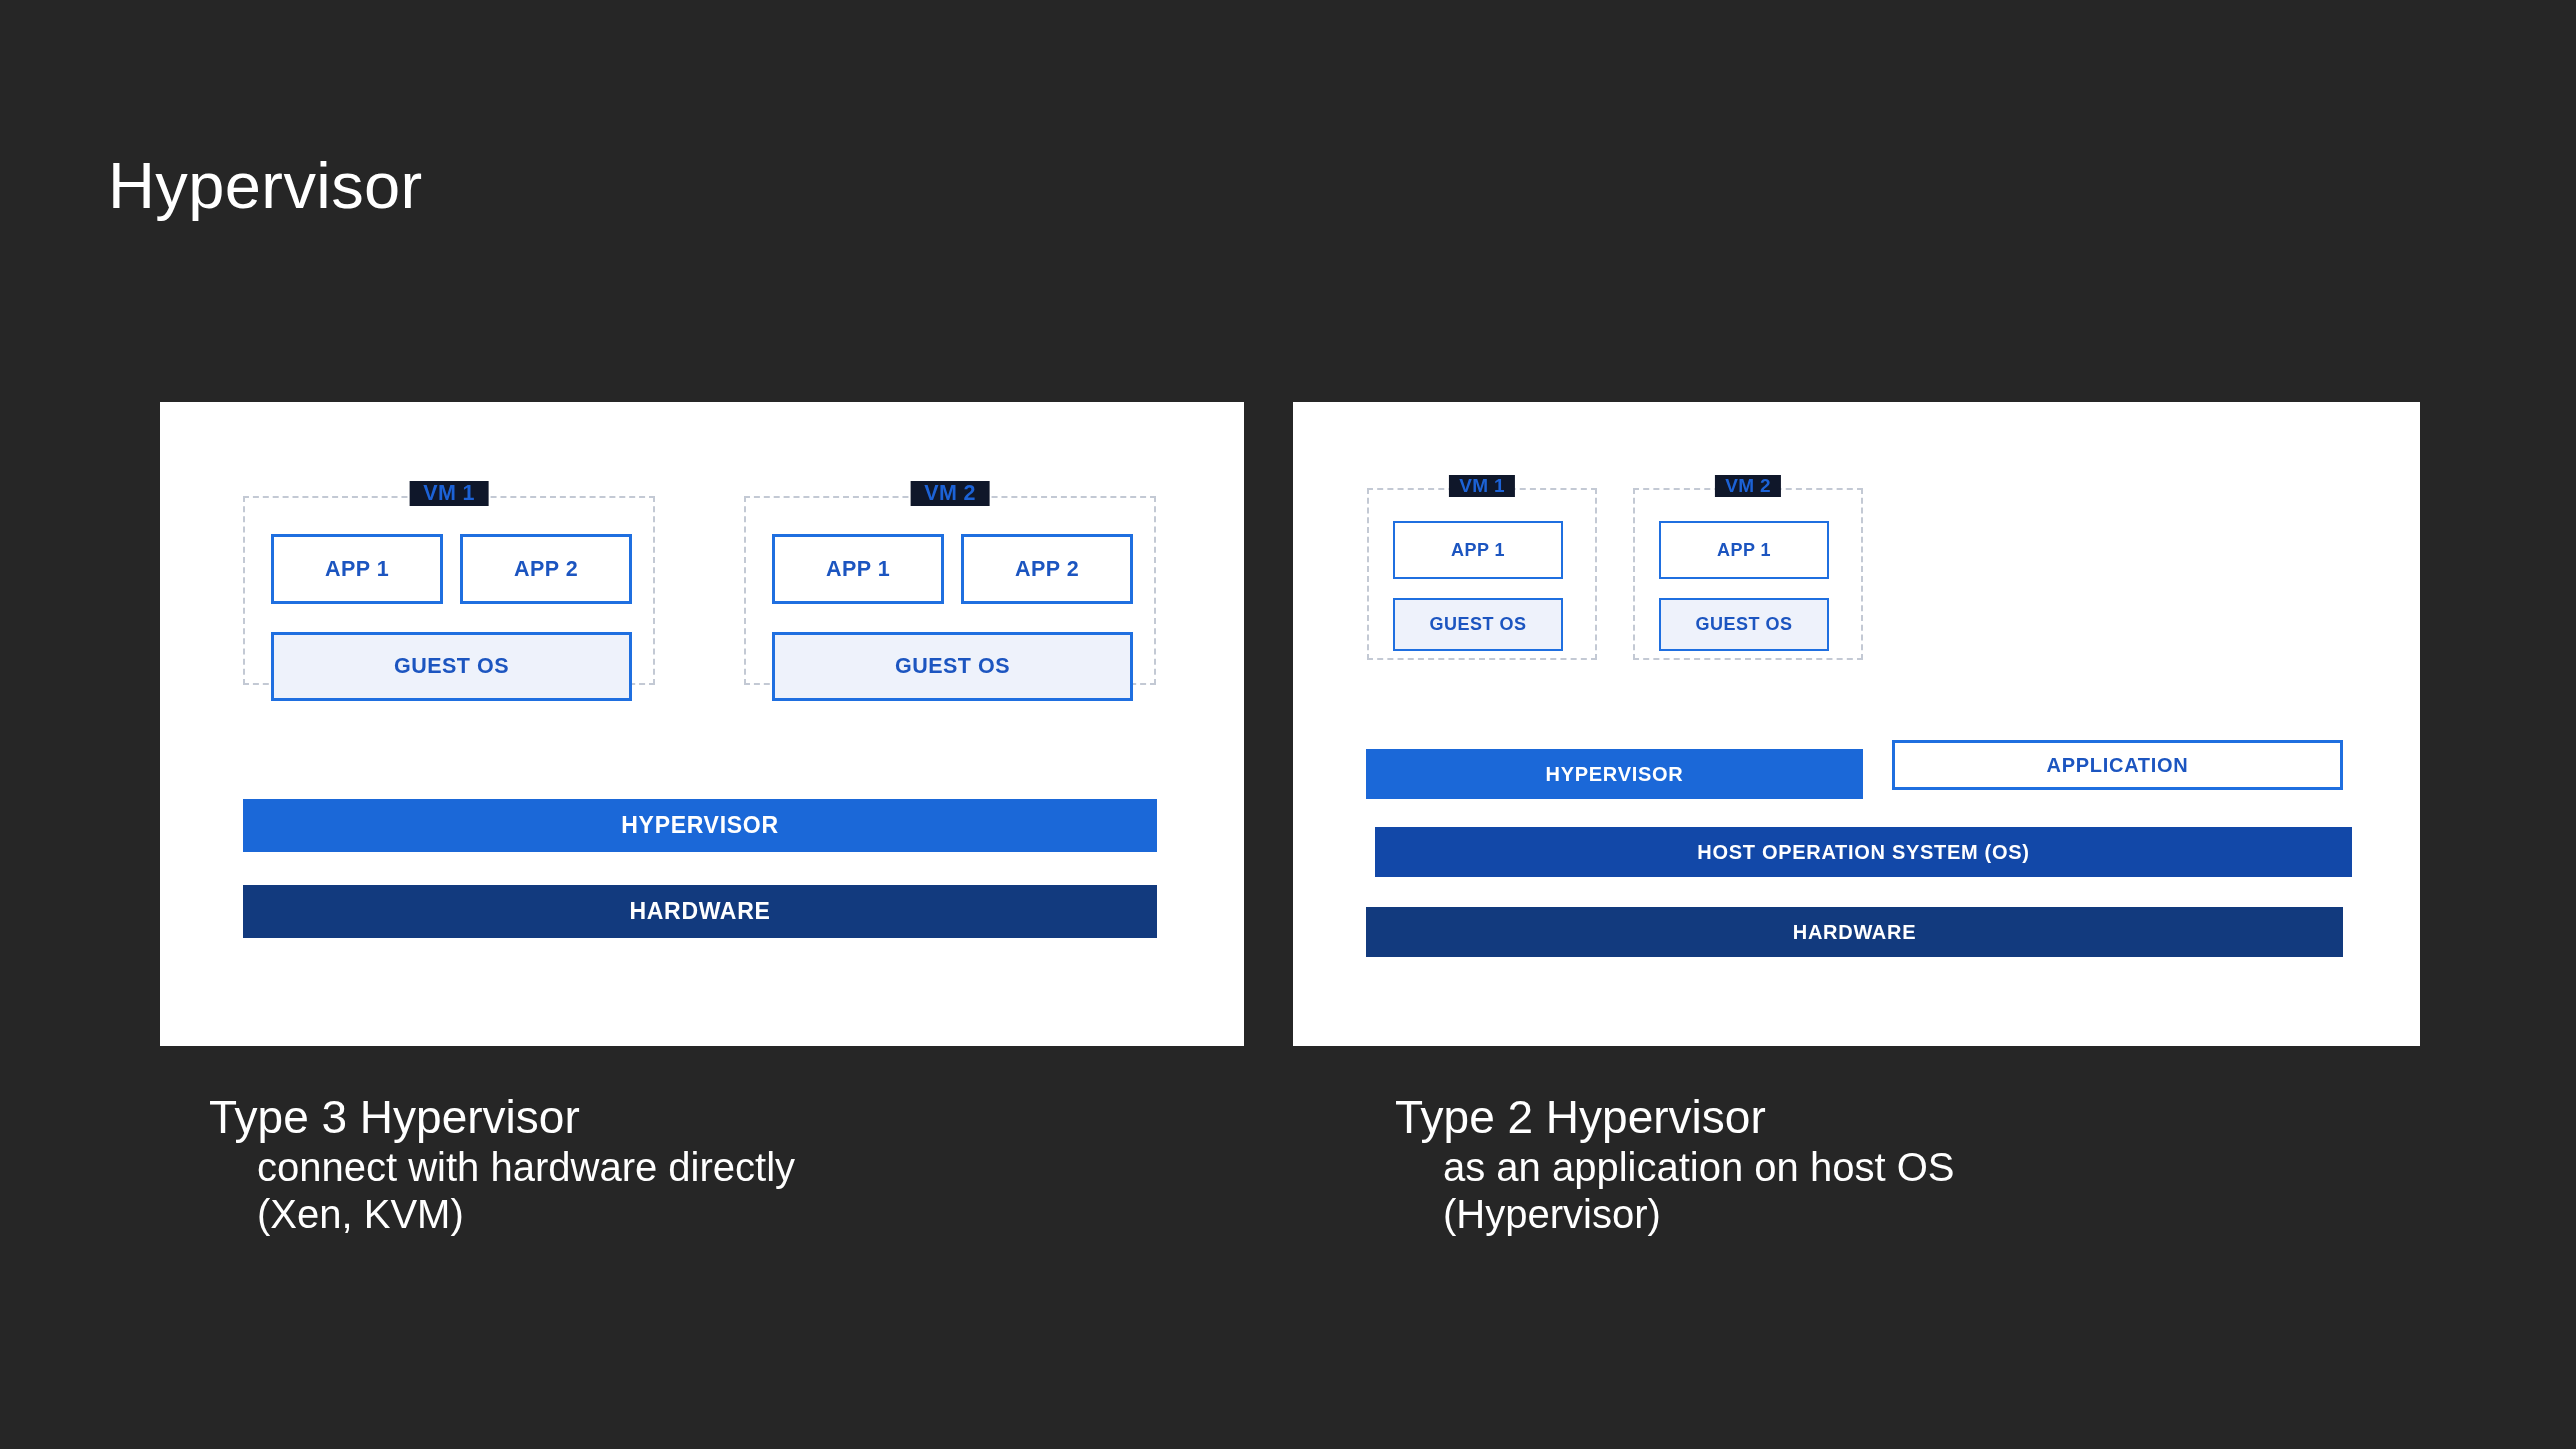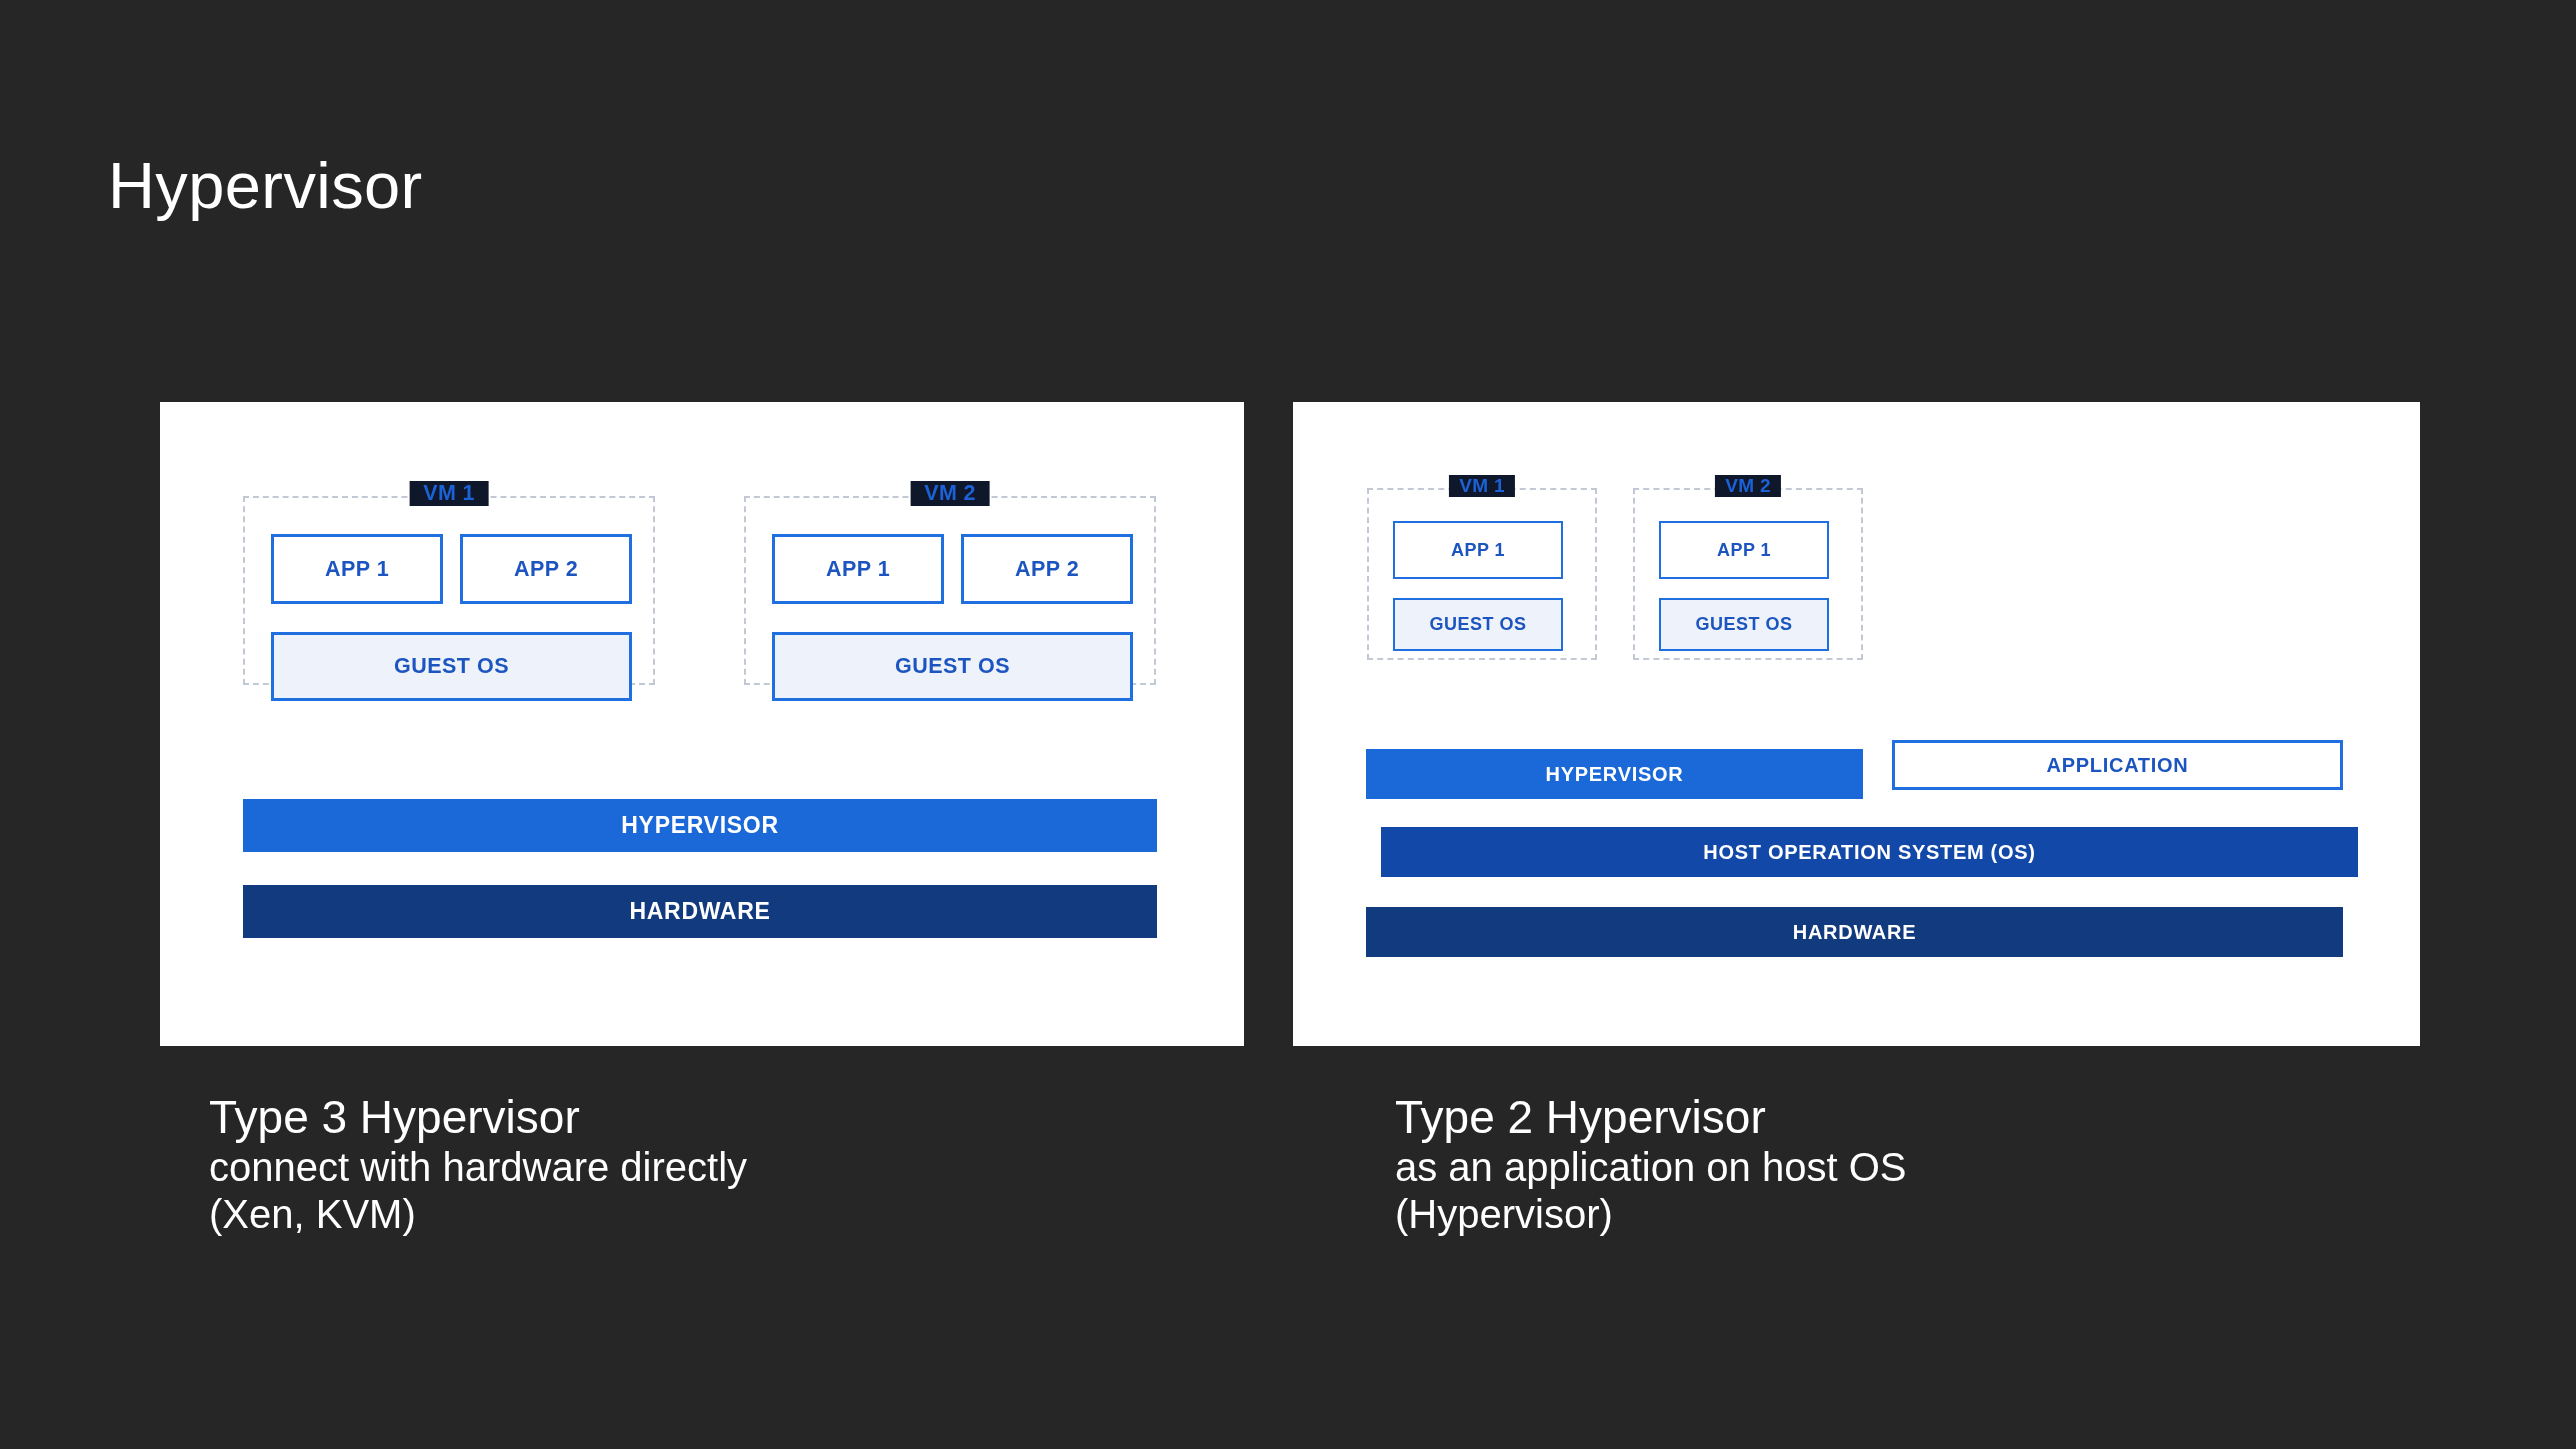--- a/index.html
+++ b/index.html
@@ -98,20 +98,21 @@
     font-weight:400;
     line-height:1.12;
     white-space:nowrap;
   }
   .caption .line2,
   .caption .line3 {
     font-size:40px;
     font-weight:400;
     line-height:1.18;
     white-space:nowrap;
+    margin-left:48px;
   }
   #caption-type1 { left:209px;  top:1092px; }
   #caption-type2 { left:1395px; top:1092px; }
 </style>
 </head>
 <body>
 
 <div id="slide-title">Hypervisor</div>
 
 <div class="panel" id="panel-type1">
@@ -146,21 +147,21 @@
   <div class="vm-box small" style="left:340px; top:86px; width:230px; height:172px;">
     <div class="vm-label">VM 2</div>
     <div class="unit-box small app" style="left:24px; top:31px; width:170px; height:58px;">APP 1</div>
     <div class="unit-box small guest" style="left:24px; top:108px; width:170px; height:53px;">GUEST OS</div>
   </div>
 
   <div class="bar hypervisor" style="left:73px; top:347px; width:497px; height:50px; font-size:20px;">HYPERVISOR</div>
 
   <div class="bar application" style="left:599px; top:338px; width:451px; height:50px; font-size:20px;">APPLICATION</div>
 
-  <div class="bar hostos" style="left:88px; top:425px; width:977px; height:50px; font-size:20px;">HOST OPERATION SYSTEM (OS)</div>
+  <div class="bar hostos" style="left:82px; top:425px; width:977px; height:50px; font-size:20px;">HOST OPERATION SYSTEM (OS)</div>
 
   <div class="bar hardware" style="left:73px; top:505px; width:977px; height:50px; font-size:20px;">HARDWARE</div>
 </div>
 
 <div class="caption" id="caption-type1">
   <div class="line1">Type 3 Hypervisor</div>
   <div class="line2">connect with hardware directly</div>
   <div class="line3">(Xen, KVM)</div>
 </div>
 

